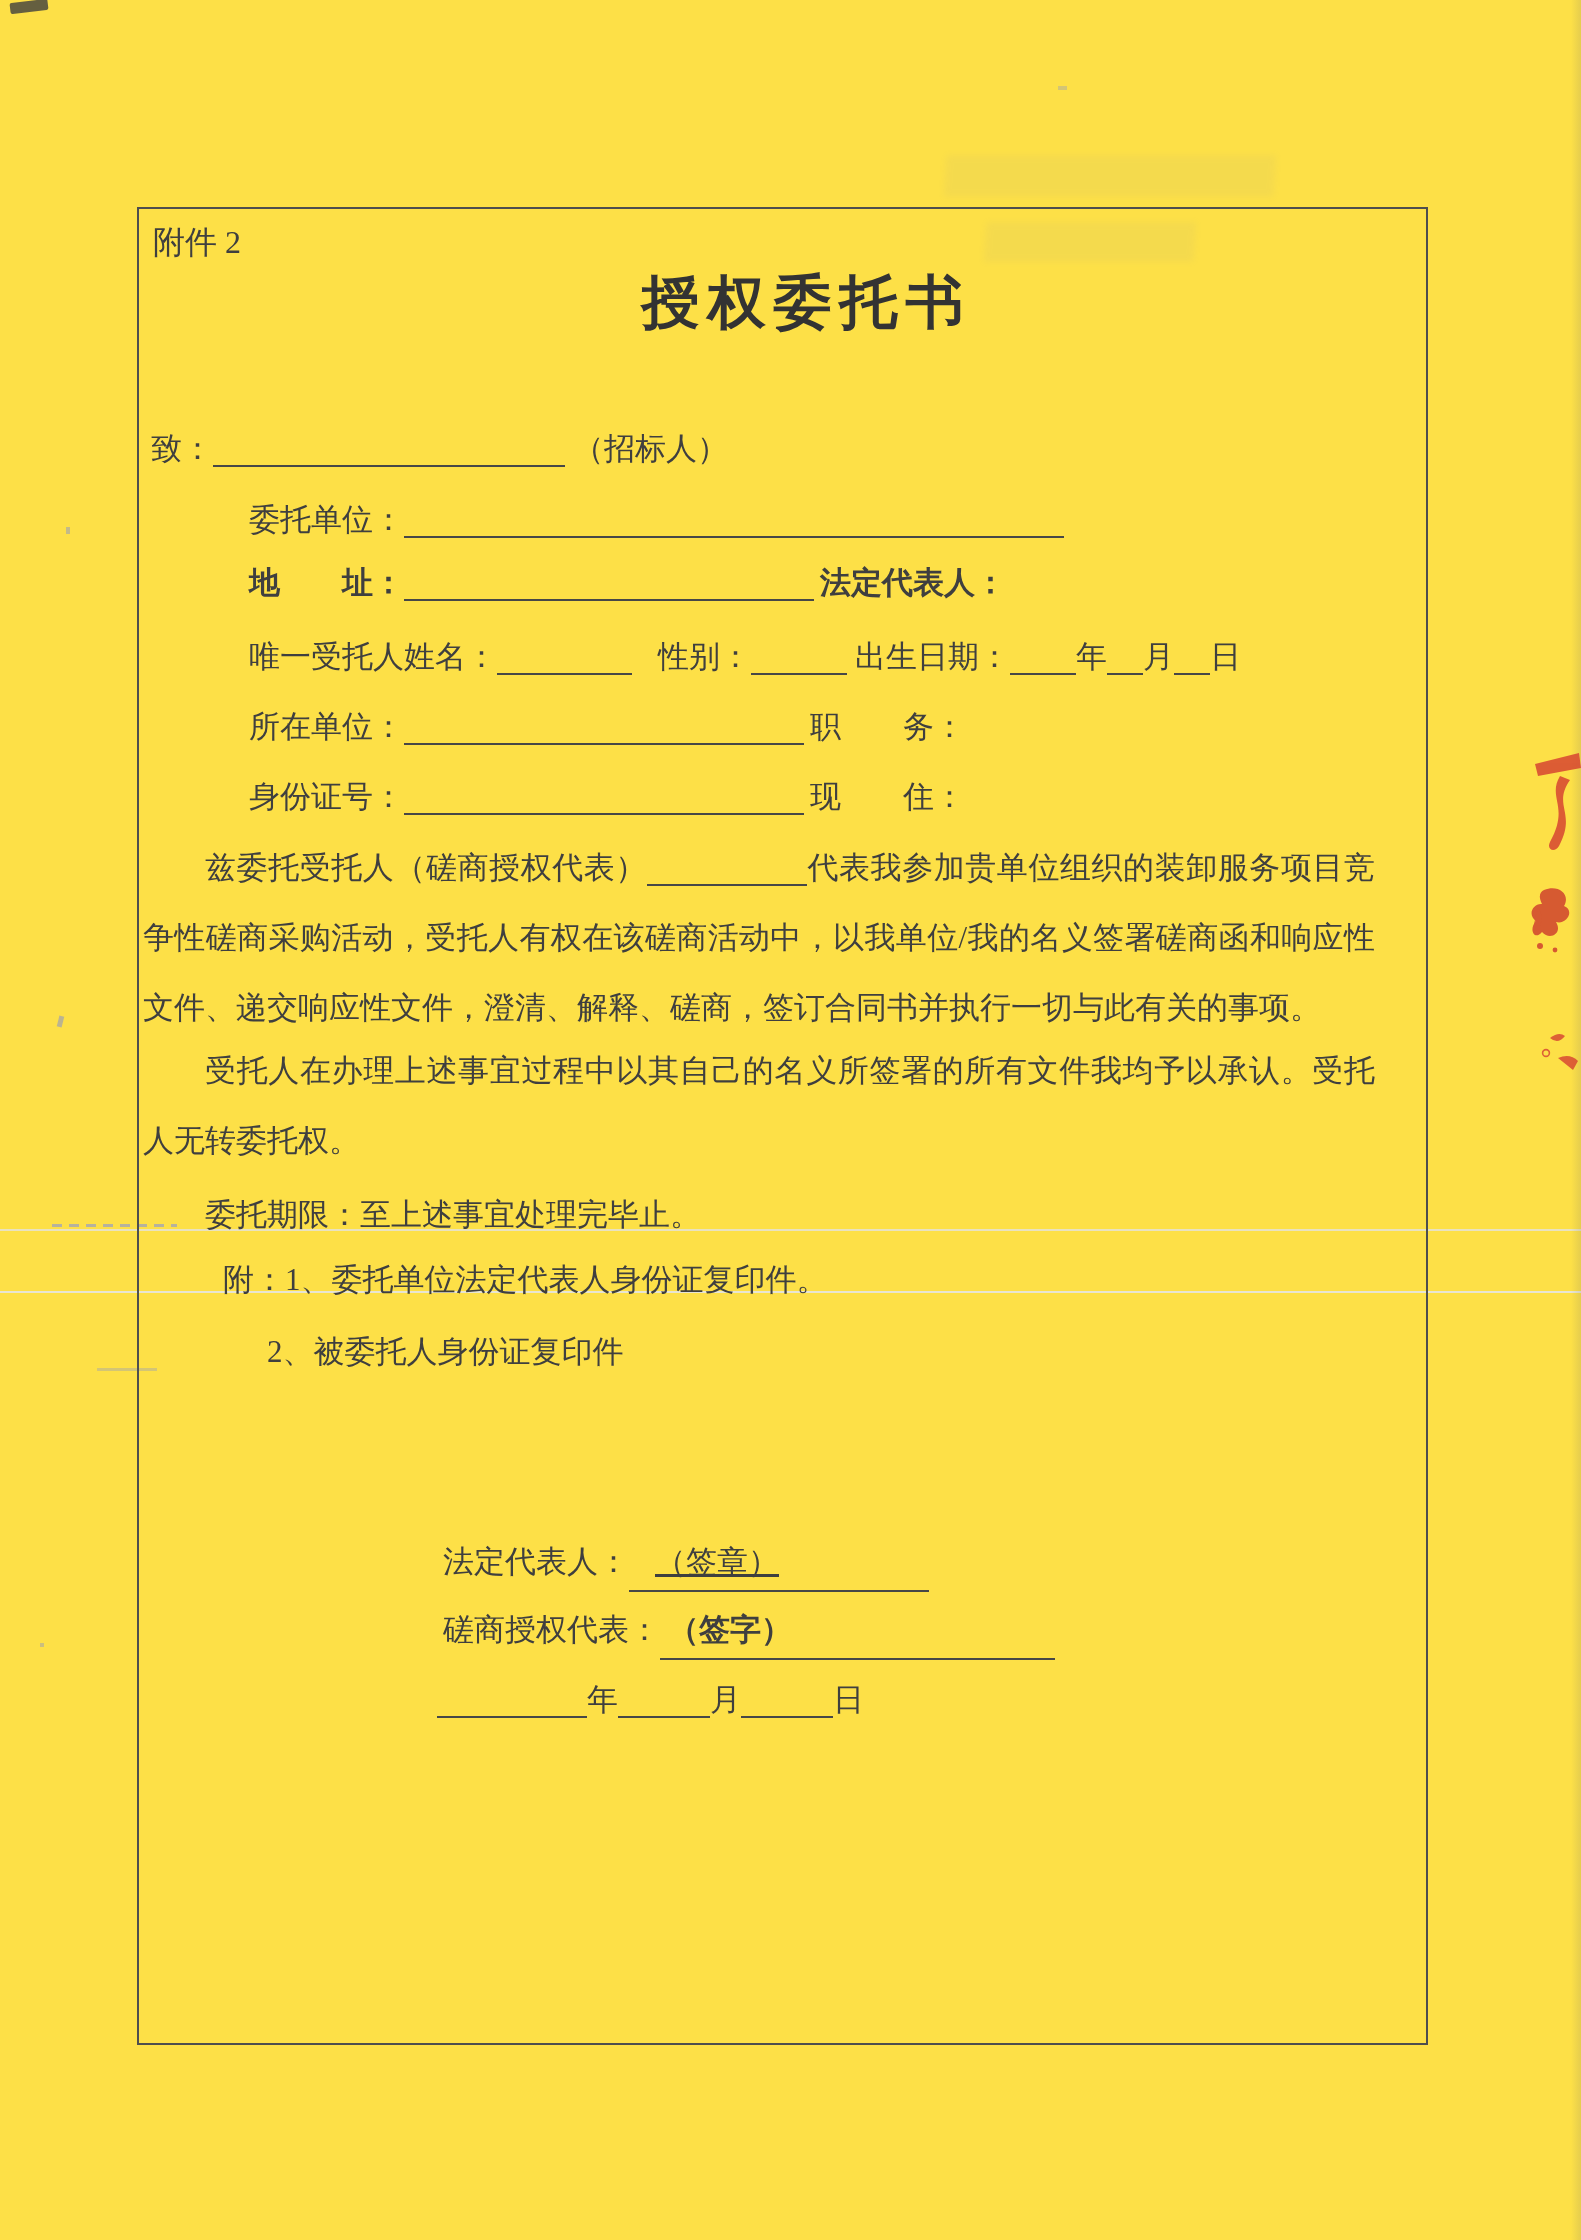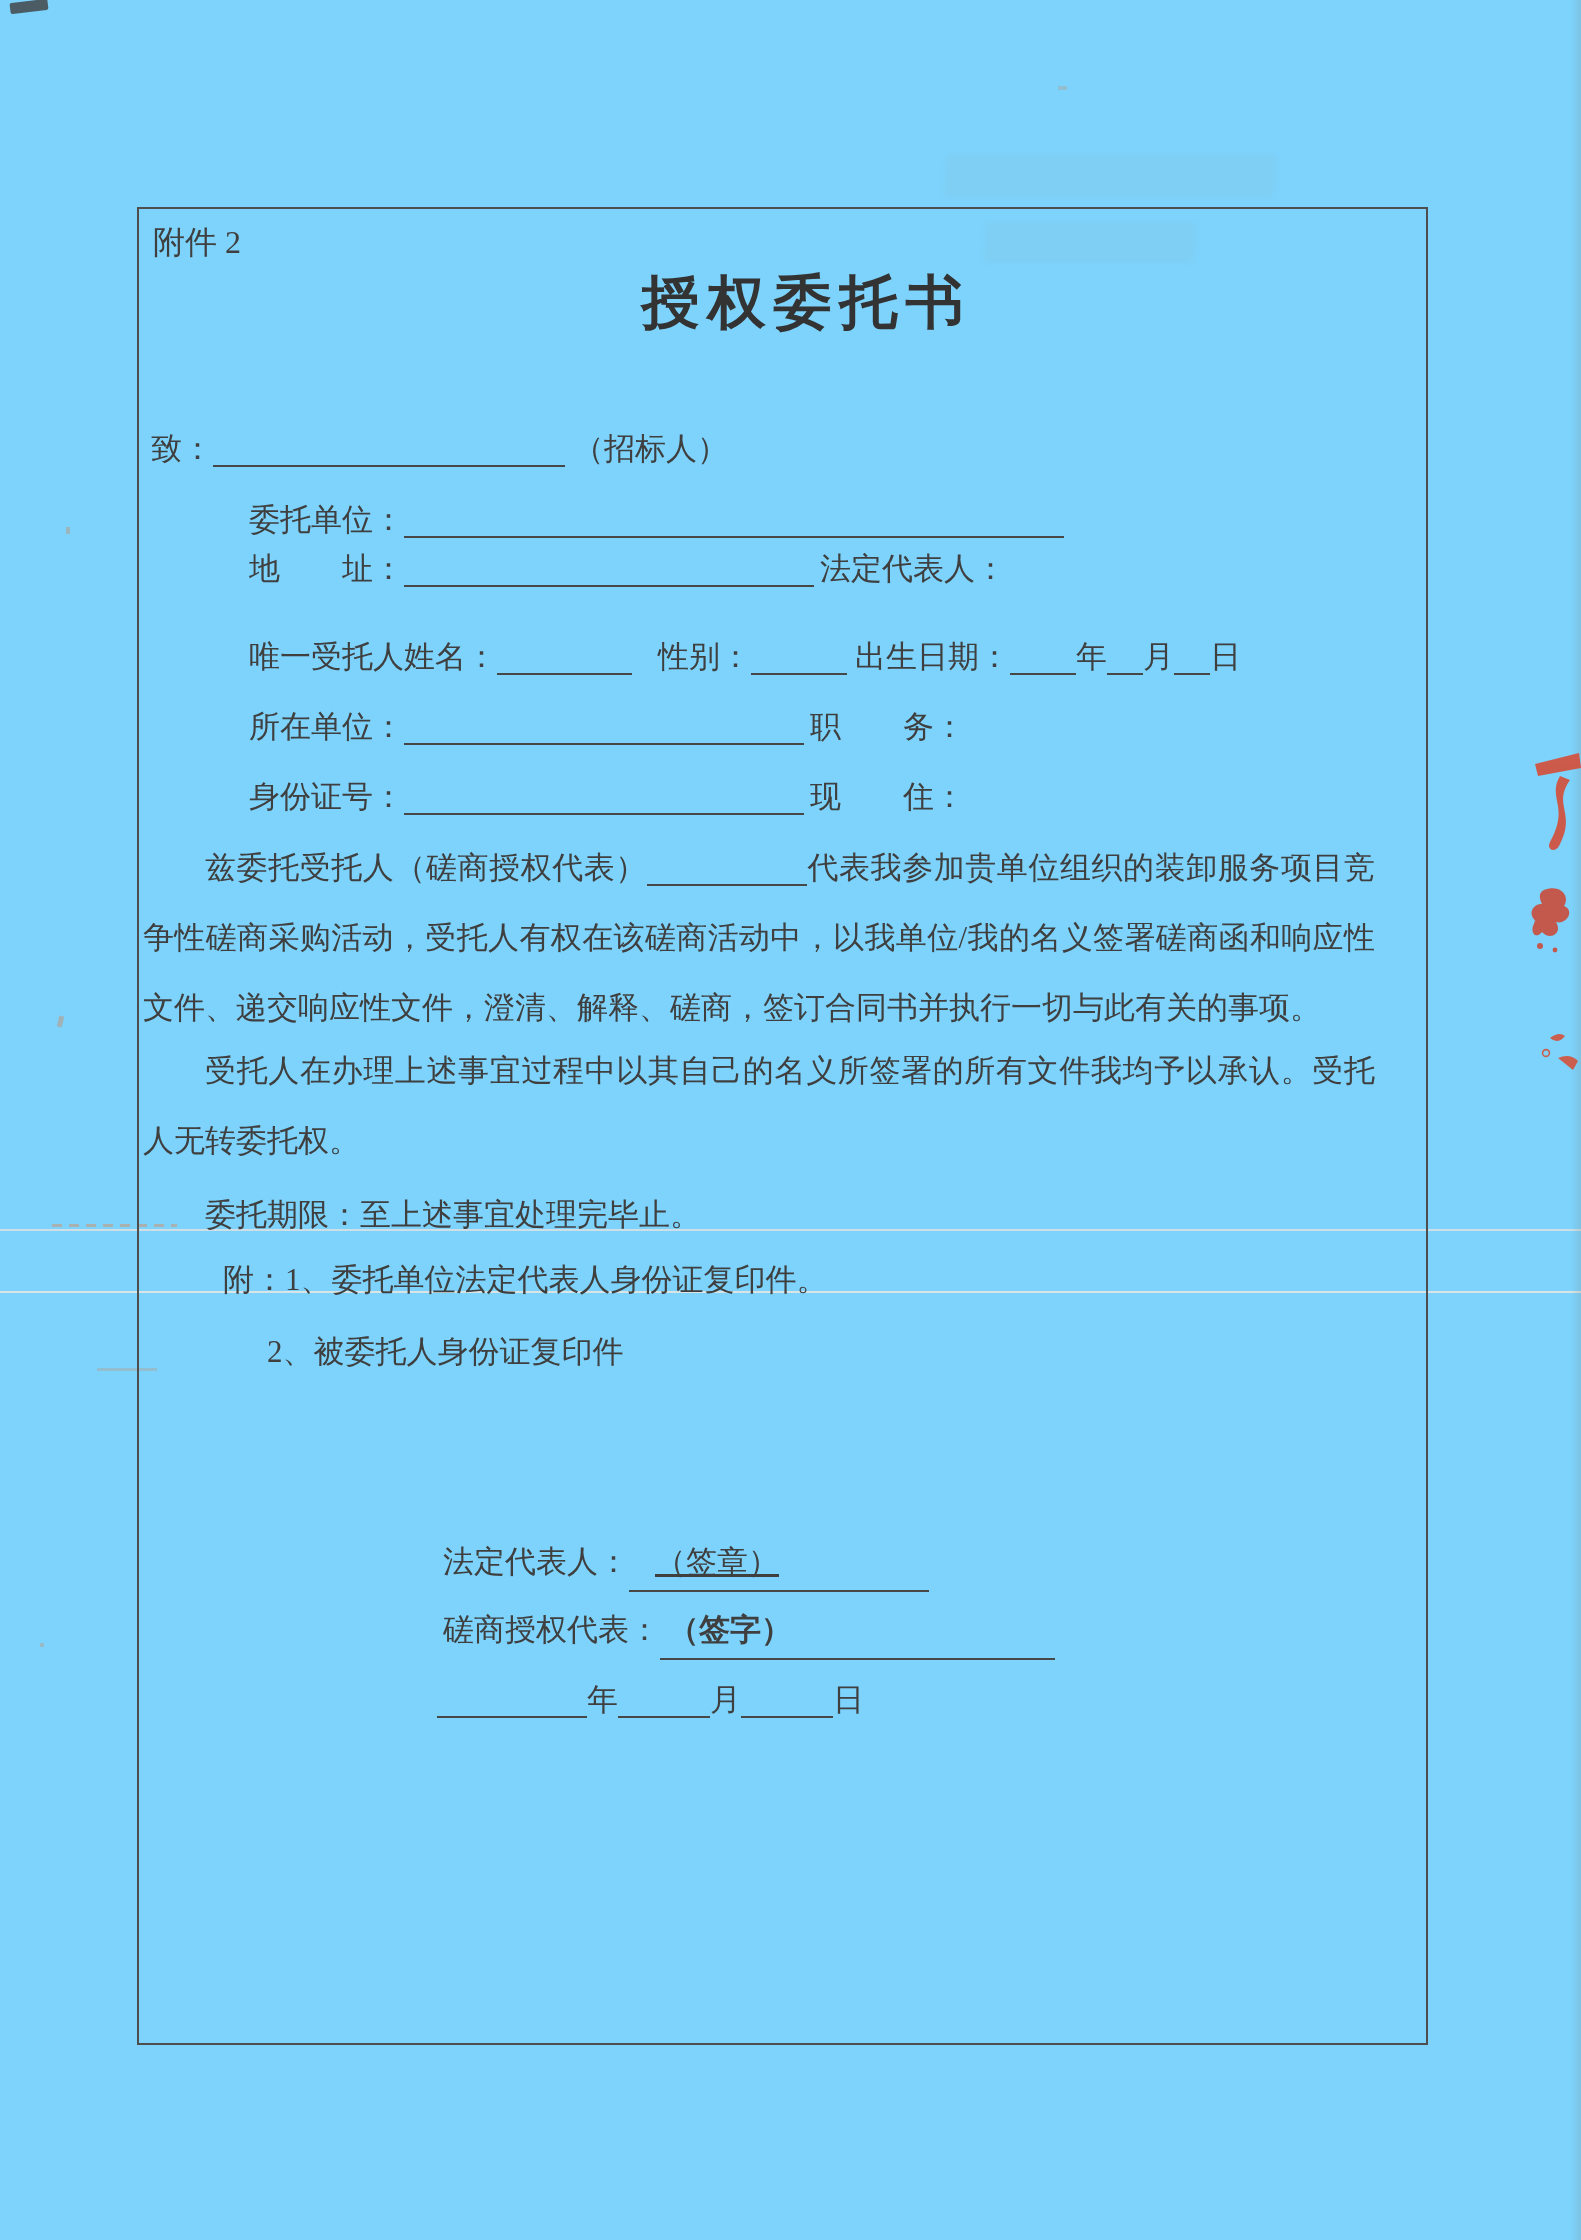--- a/index.html
+++ b/index.html
@@ -1,19 +1,19 @@
 <!DOCTYPE html>
 <html><head>
 <meta charset="utf-8">
 <style>
   html,body{margin:0;padding:0;background:#f3f2ef;}
   .page{
     position:relative;
     width:1581px;height:2240px;
-    background:#7dd3fc;
+    background:#fde047;
     overflow:hidden;
     font-family:"Liberation Serif","DejaVu Serif",serif;
     color:#3f3f3f;
   }
   
   .form-box{
     position:absolute;left:137px;top:207px;
     width:1291px;height:1838px;
     border:2px solid #4e4e4e;
     box-sizing:border-box;
@@ -110,21 +110,21 @@
     <div class="title">授权委托书</div>
 
     <div class="row" style="top:220px;left:12px;">
       <span>致：</span><span class="u" style="width:352px;"></span><span class="gap8">（招标人）</span>
     </div>
 
     <div class="row" style="top:291px;left:110px;">
       <span>委托单位：</span><span class="u" style="width:660px;"></span>
     </div>
 
-    <div class="row" style="top:340px;left:110px;">
+    <div class="row" style="top:354px;left:110px;font-weight:bold;">
       <span>地　　址：</span><span class="u" style="width:410px;"></span><span class="gap6">法定代表人：</span>
     </div>
 
     <div class="row" style="top:428px;left:110px;">
       <span>唯一受托人姓名：</span><span class="u" style="width:135px;"></span><span class="gap26">性别：</span><span class="u" style="width:96px;"></span><span class="gap8">出生日期：</span><span class="u" style="width:66px;"></span><span>年</span><span class="u" style="width:36px;"></span><span>月</span><span class="u" style="width:36px;"></span><span>日</span>
     </div>
 
     <div class="row" style="top:498px;left:110px;">
       <span>所在单位：</span><span class="u" style="width:400px;"></span><span class="gap6">职　　务：</span>
     </div>

